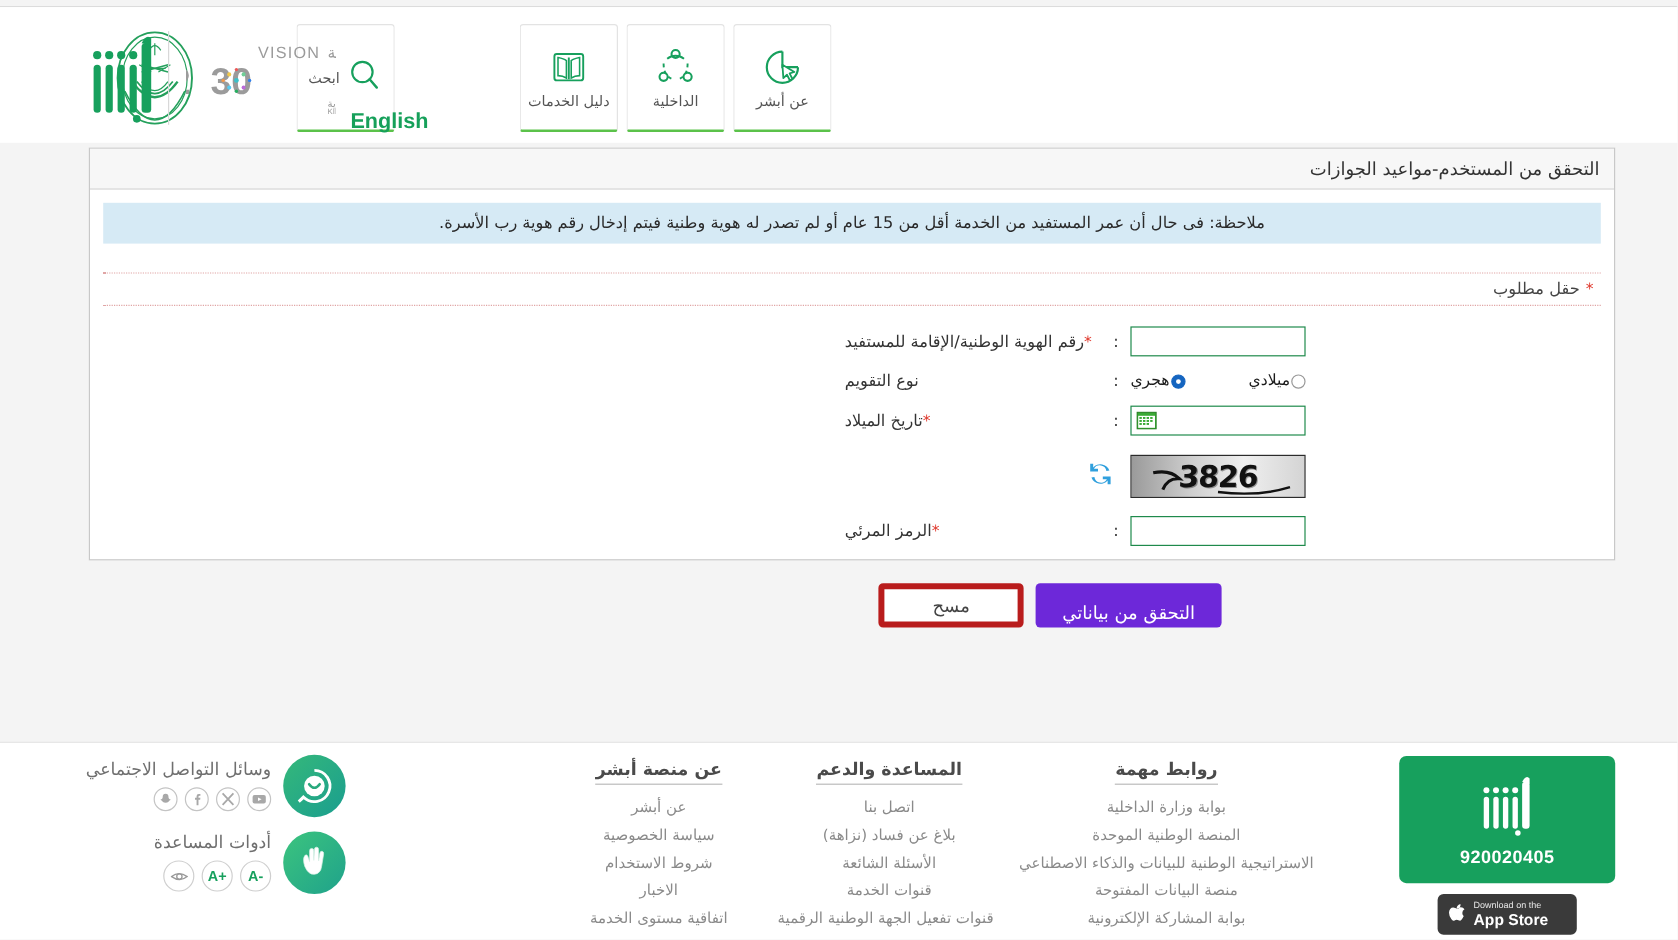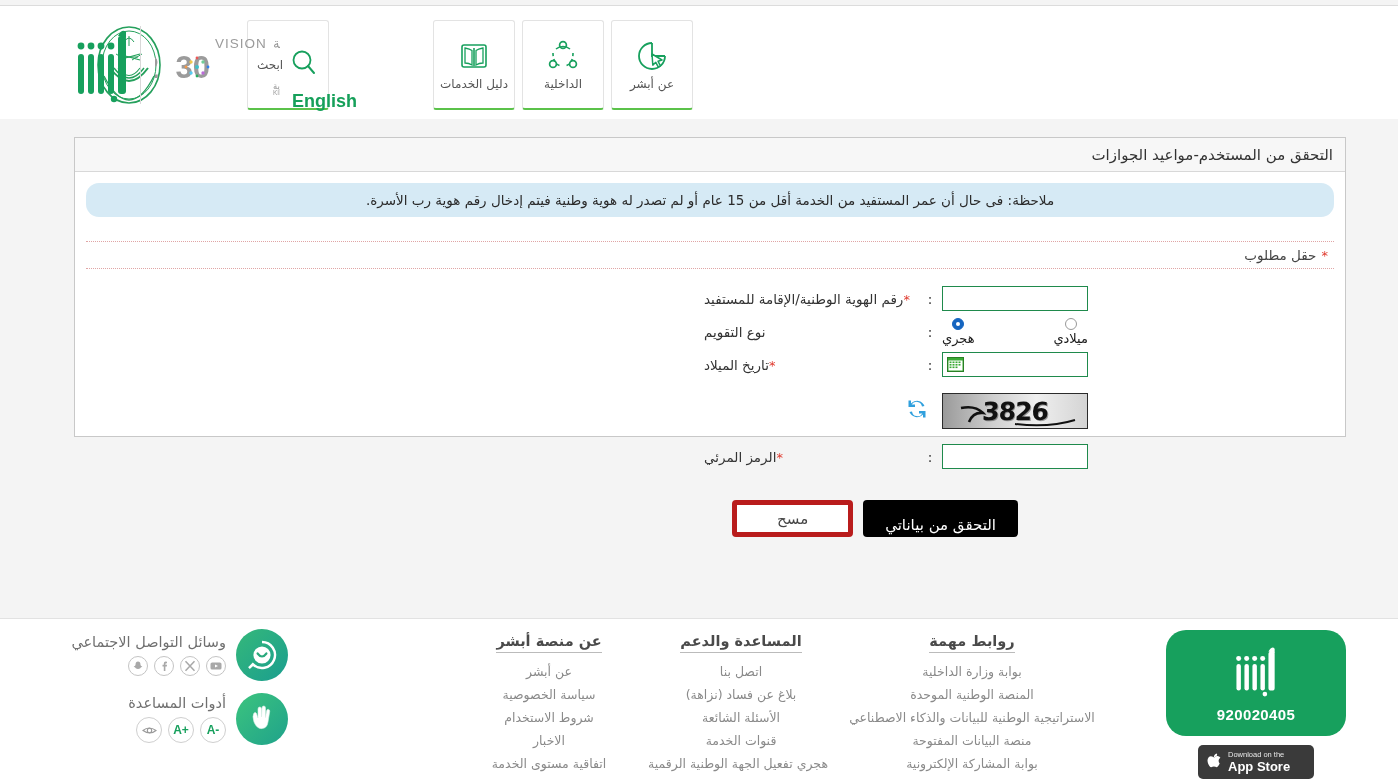--- a/index.html
+++ b/index.html
@@ -53,33 +53,33 @@
     position: absolute; top: 20px; left: 140px; width: 1px; height: 78px; background: #d8d8d8;
   }
   .absher-logo { position: absolute; top: 18px; left: 72px; width: 60px; height: 80px; }
 
   
   .content-wrap {
     position: absolute; top: 119px; left: 0; width: 1398px; height: 499px;
     background: #f4f4f4; padding-top: 0;
   }
   .panel {
-    position: absolute; top: 18px; right: 52px; width: 1272px; height: 300px;
+    position: absolute; top: 4px; right: 52px; width: 1272px; height: 344px;
     background: #ffffff; border: 1px solid #c8c8c8;
   }
   .panel-head {
     height: 34px; background: #f7f7f7; border-bottom: 1px solid #d8d8d8;
     display: flex; align-items: center; padding: 0 12px;
   }
   .panel-title { font-size: 15px; color: #333; }
   .panel-body { position: relative; padding: 11px; height: 372px; }
 
   .notice {
     height: 34px; background: #d6eaf5; display: flex; align-items: center;
-    justify-content: center; margin-bottom: 24px; border-radius: 13px;
+    justify-content: center; margin-bottom: 24px;
   }
   .notice-text { font-size: 13.5px; color: #2a2a2a; }
 
   .reqrow {
     border-top: 1px dotted #e0a5a5; border-bottom: 1px dotted #e0a5a5;
     height: 28px; display: flex; align-items: center; justify-content: flex-start;
     padding-right: 6px; margin-bottom: 14px;
   }
   .reqrow .t { font-size: 13.5px; color: #444; }
   .star { color: #e03b2f; font-size: 13px; }
@@ -89,21 +89,21 @@
   .flabel {
     width: 218px; text-align: left; font-size: 13.5px; color: #333;
     padding-left: 4px; white-space: nowrap;
   }
   .fcolon { width: 24px; text-align: center; font-size: 13.5px; color: #333; }
   .finput {
     width: 146px; height: 25px; border: 1px solid #1f8a4c; background: #fff;
     outline: none; font-size: 13px; padding: 0 4px;
   }
   .radio-wrap { display: flex; align-items: center; gap: 0; font-size: 13px; color: #222; }
-  .radio-item { display: flex; align-items: center; gap: 1px; flex-direction: column; }
+  .radio-item { display: flex; align-items: center; gap: 1px; }
   .radio-item .rl { font-size: 13px; color: #1a1a1a; }
   .rdot {
     width: 12px; height: 12px; border-radius: 50%; border: 1px solid #999;
     background: #fff; display: inline-block; position: relative; cursor: pointer;
   }
   .rdot.on { border: 1px solid #1565c0; background: #1565c0; }
   .rdot.on::after {
     content: ""; position: absolute; top: 3px; left: 3px; width: 4px; height: 4px;
     border-radius: 50%; background: #fff;
   }
@@ -121,38 +121,38 @@
   }
   .captcha-txt {
     position: absolute; top: 50%; left: 50%; transform: translate(-50%,-50%) skewX(-3deg);
     font-family: "DejaVu Sans", sans-serif; font-weight: bold; font-size: 25px;
     color: #111; letter-spacing: -1px; text-shadow: 1px 1px 0 rgba(0,0,0,.35);
   }
   .captcha-refresh { margin-right: 14px; cursor: pointer; }
 
   .btnrow { display: flex; gap: 10px; justify-content: center; margin-top: 28px; margin-right: -330px; }
   .btn-primary {
-    background: #000000; color: #fff; border: none; border-radius: 4px;
+    background: #6d28d9; color: #fff; border: none; border-radius: 4px;
     padding: 16px 22px; height: 37px; font-size: 15px; cursor: pointer;
     font-family: "DejaVu Sans", sans-serif;
   }
   .btn-secondary {
     background: #fff; color: #444; border: 5px solid #b91c1c; border-radius: 4px;
     padding: 0 40px; height: 37px; font-size: 15px; cursor: pointer;
     font-family: "DejaVu Sans", sans-serif;
   }
 
   
   .footer {
     position: absolute; top: 618px; left: 0; width: 1398px; height: 165px;
     background: #ffffff; border-top: 1px solid #e2e2e2;
   }
   .fcard {
     position: absolute; top: 11px; right: 52px; width: 180px; height: 106px;
-    background: #17a05d; border-radius: 20px; display: flex; flex-direction: column;
+    background: #17a05d; border-radius: 6px; display: flex; flex-direction: column;
     align-items: center; justify-content: center; gap: 4px;
   }
   .fcard .num {
     color: #fff; font-weight: bold; font-size: 15px;
     font-family: "Liberation Sans", sans-serif; letter-spacing: .4px;
   }
   .appstore {
     position: absolute; top: 126px; right: 84px; width: 116px; height: 34px;
     background: #3a3a3a; border-radius: 5px; display: flex; align-items: center;
     gap: 6px; padding: 0 8px; direction: ltr; overflow: hidden;
@@ -484,21 +484,21 @@
         <a class="fcol-link">منصة البيانات المفتوحة</a>
         <a class="fcol-link">بوابة المشاركة الإلكترونية</a>
       </div>
 
       <div class="fcol">
         <div class="fcol-title">المساعدة والدعم</div>
         <a class="fcol-link">اتصل بنا</a>
         <a class="fcol-link">بلاغ عن فساد (نزاهة)</a>
         <a class="fcol-link">الأسئلة الشائعة</a>
         <a class="fcol-link">قنوات الخدمة</a>
-        <a class="fcol-link">هجري تفعيل الجهة الوطنية الرقمية</a>
+        <a class="fcol-link">قنوات تفعيل الجهة الوطنية الرقمية</a>
       </div>
 
       <div class="fcol">
         <div class="fcol-title">عن منصة أبشر</div>
         <a class="fcol-link">عن أبشر</a>
         <a class="fcol-link">سياسة الخصوصية</a>
         <a class="fcol-link">شروط الاستخدام</a>
         <a class="fcol-link">الاخبار</a>
         <a class="fcol-link">اتفاقية مستوى الخدمة</a>
       </div>

